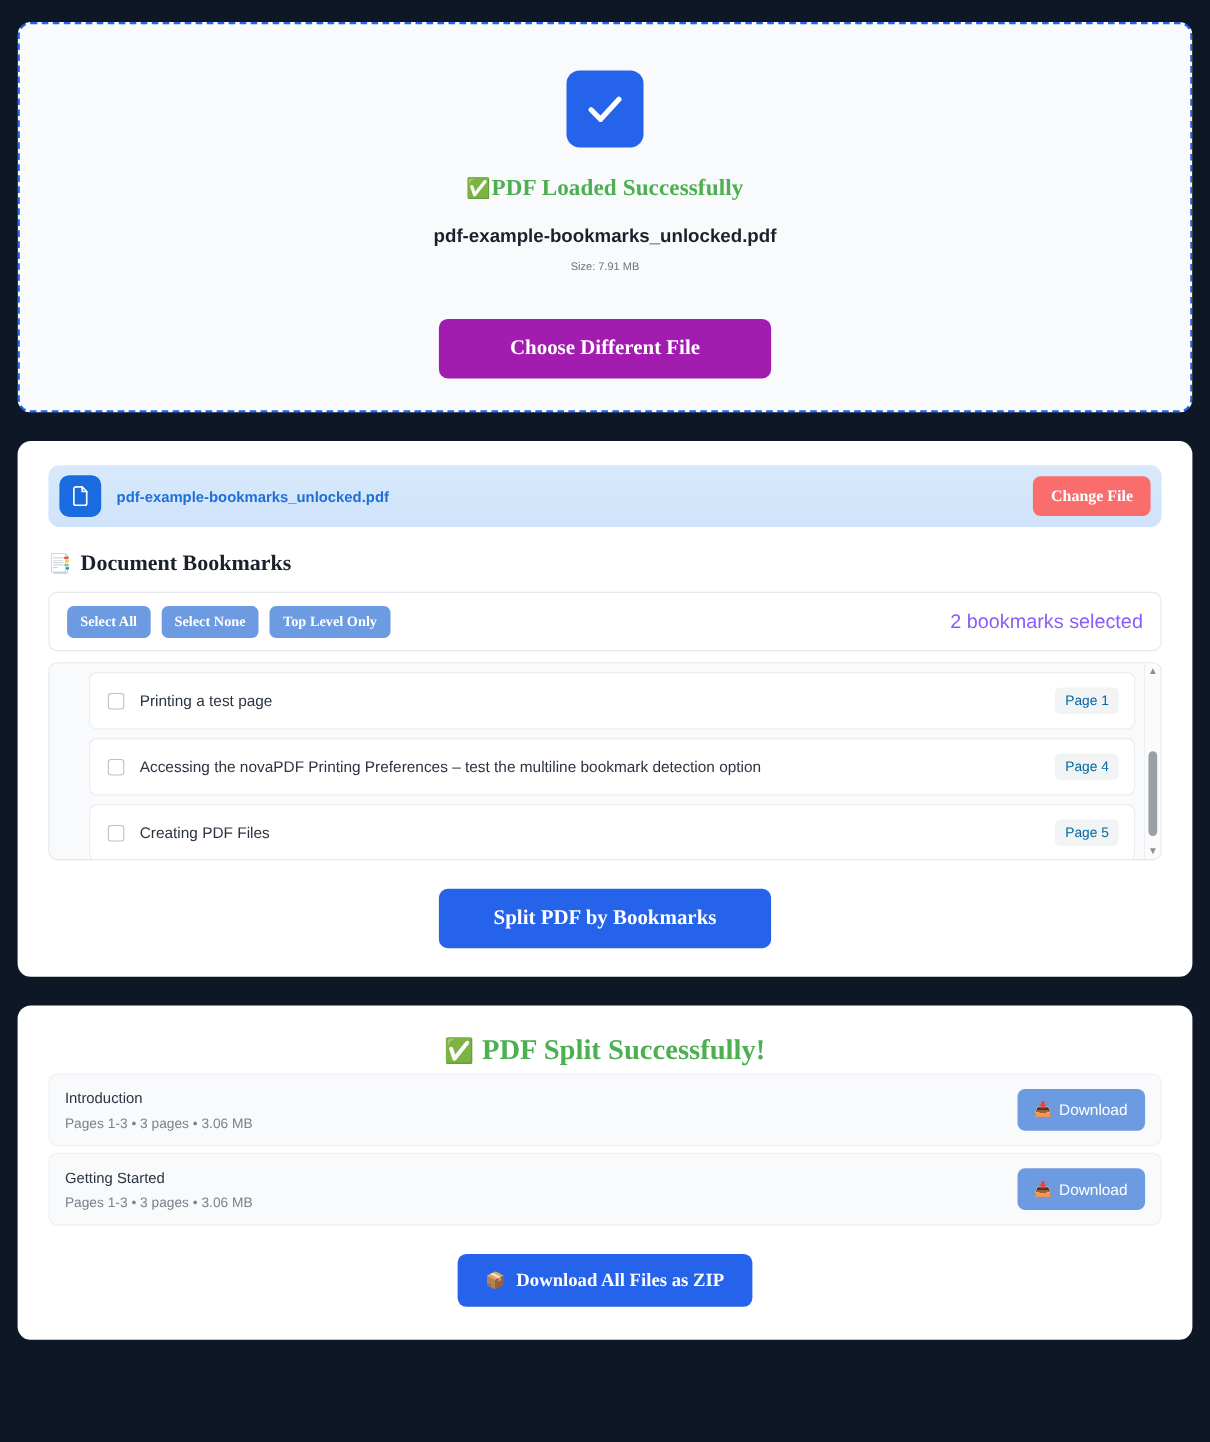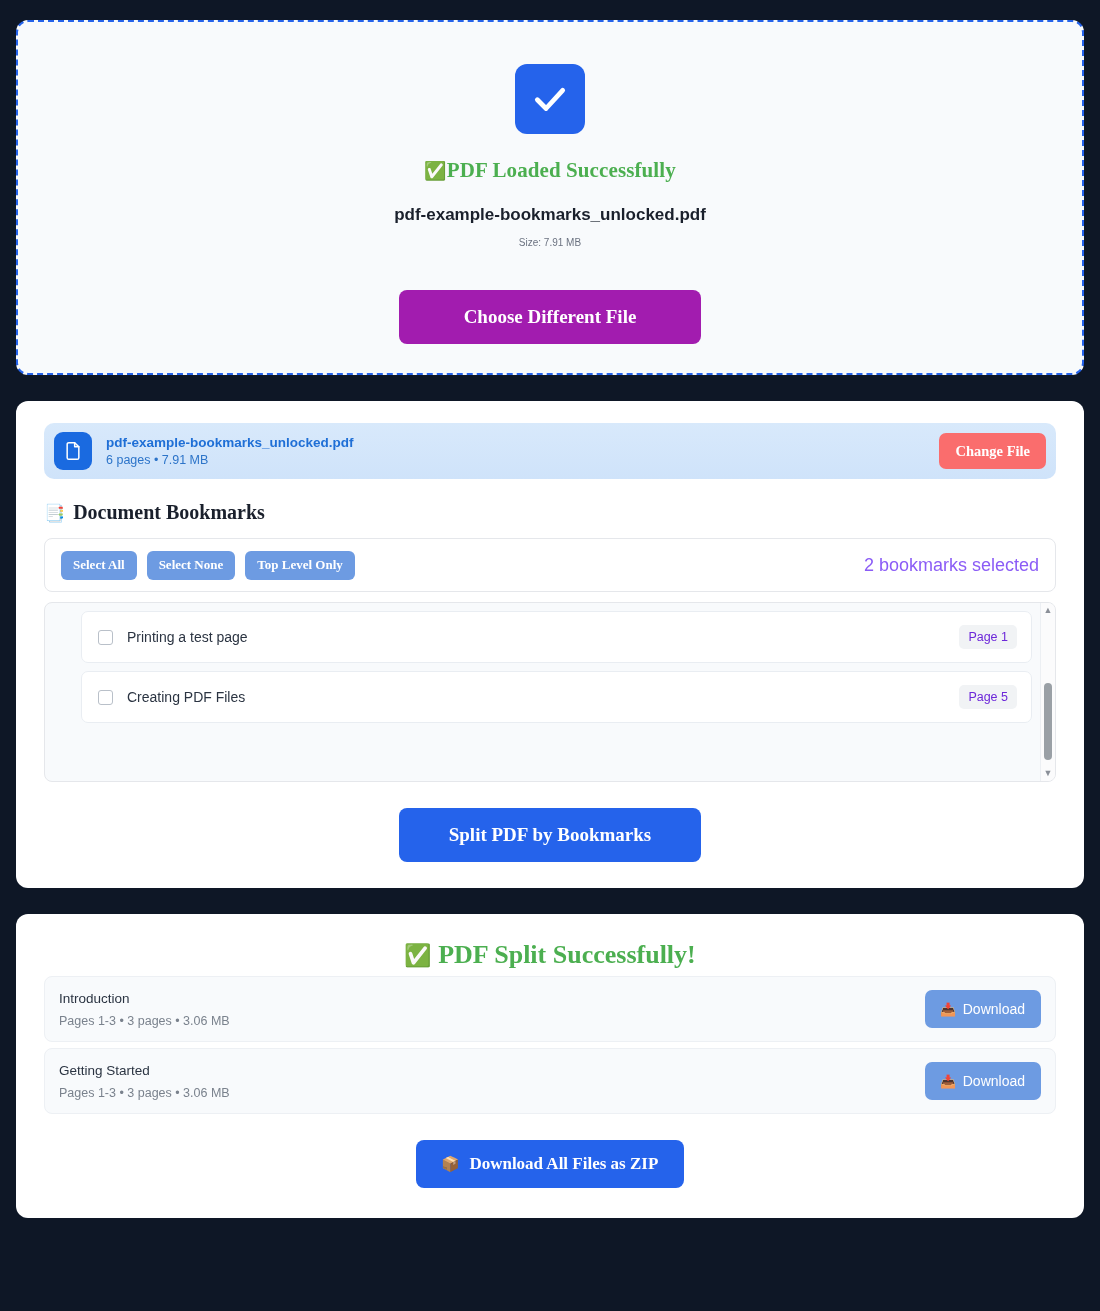--- a/index.html
+++ b/index.html
@@ -211,21 +211,21 @@
     white-space: nowrap;
     overflow: hidden;
     text-overflow: ellipsis;
   }
   .bm-page {
     flex: 0 0 auto;
     background: #f1f3f5;
     border-radius: 5px;
     padding: 5px 9px;
     font-size: 12.5px;
-    color: #6d28d9;
+    color: #0369a1;
   }
 
   
   .sbar {
     width: 15px;
     flex: 0 0 auto;
     background: #fbfbfc;
     border-left: 1px solid #eceff3;
     display: flex;
     flex-direction: column;
@@ -337,21 +337,20 @@
 
     <div class="file-bar">
       <div class="file-icon">
         <svg viewBox="0 0 24 24" fill="none" stroke="#ffffff" stroke-width="1.8" stroke-linecap="round" stroke-linejoin="round">
           <path d="M14 2H7a2 2 0 0 0-2 2v16a2 2 0 0 0 2 2h10a2 2 0 0 0 2-2V7z"></path>
           <polyline points="14 2 14 7 19 7"></polyline>
         </svg>
       </div>
       <div class="file-meta">
         <span class="nm">pdf-example-bookmarks_unlocked.pdf</span>
-        <span class="sb">6 pages • 7.91 MB</span>
       </div>
       <button class="btn-change">Change File</button>
     </div>
 
     <div class="bm-heading">
       <span class="emo">📑</span>
       <span>Document Bookmarks</span>
     </div>
 
     <div class="bm-toolbar">
@@ -363,20 +362,25 @@
 
     <div class="bm-list-wrap">
       <div class="bm-list">
 
         <div class="bm-row">
           <span class="bm-cb"></span>
           <span class="bm-label">Printing a test page</span>
           <span class="bm-page">Page 1</span>
         </div>
 
+        <div class="bm-row">
+          <span class="bm-cb"></span>
+          <span class="bm-label">Accessing the novaPDF Printing Preferences – test the multiline bookmark detection option</span>
+          <span class="bm-page">Page 4</span>
+        </div>
 
         <div class="bm-row">
           <span class="bm-cb"></span>
           <span class="bm-label">Creating PDF Files</span>
           <span class="bm-page">Page 5</span>
         </div>
 
       </div>
 
       <div class="sbar">

